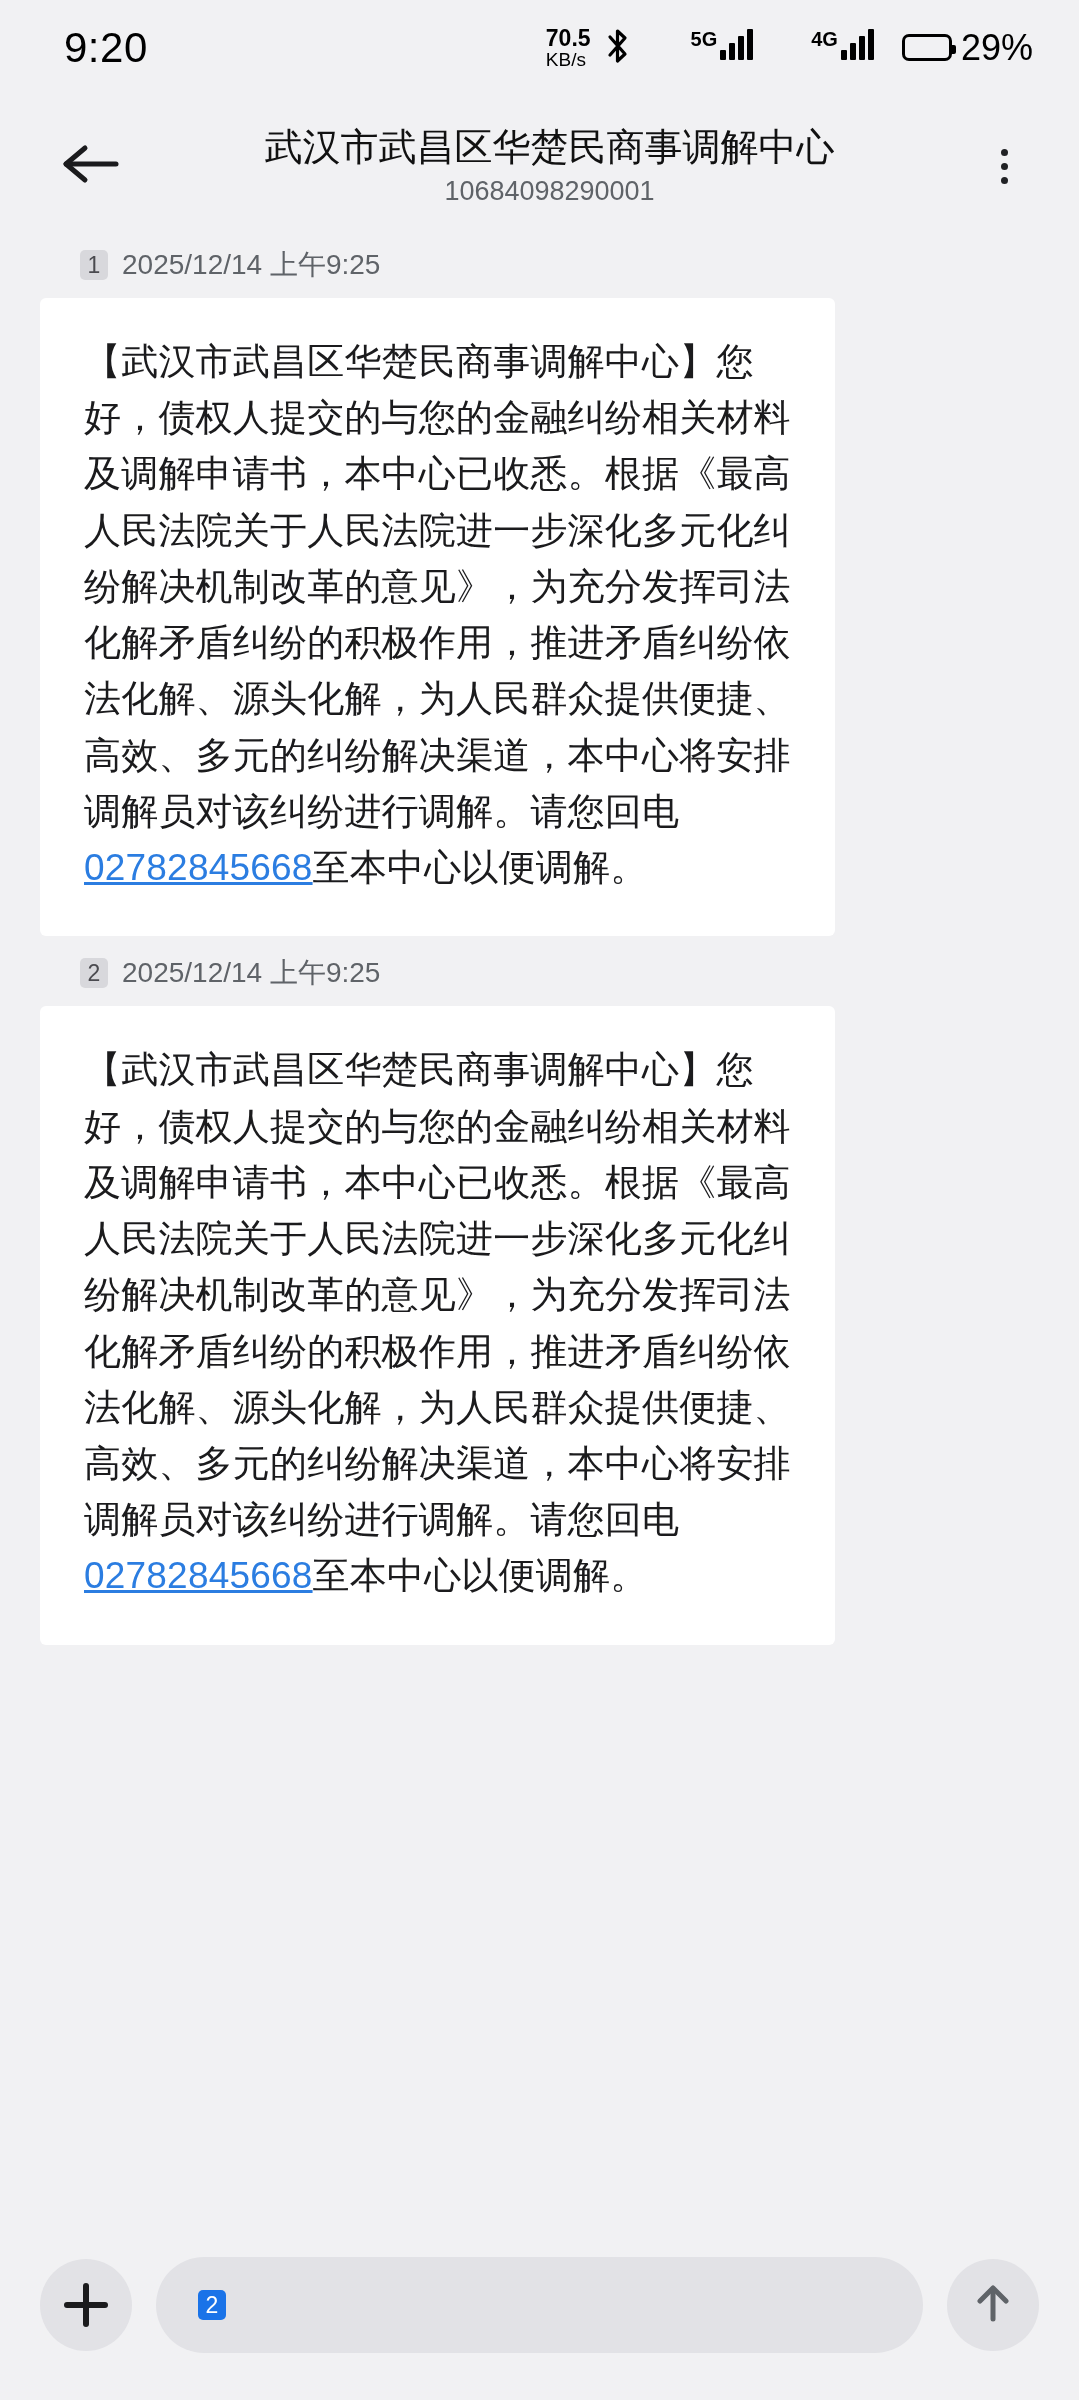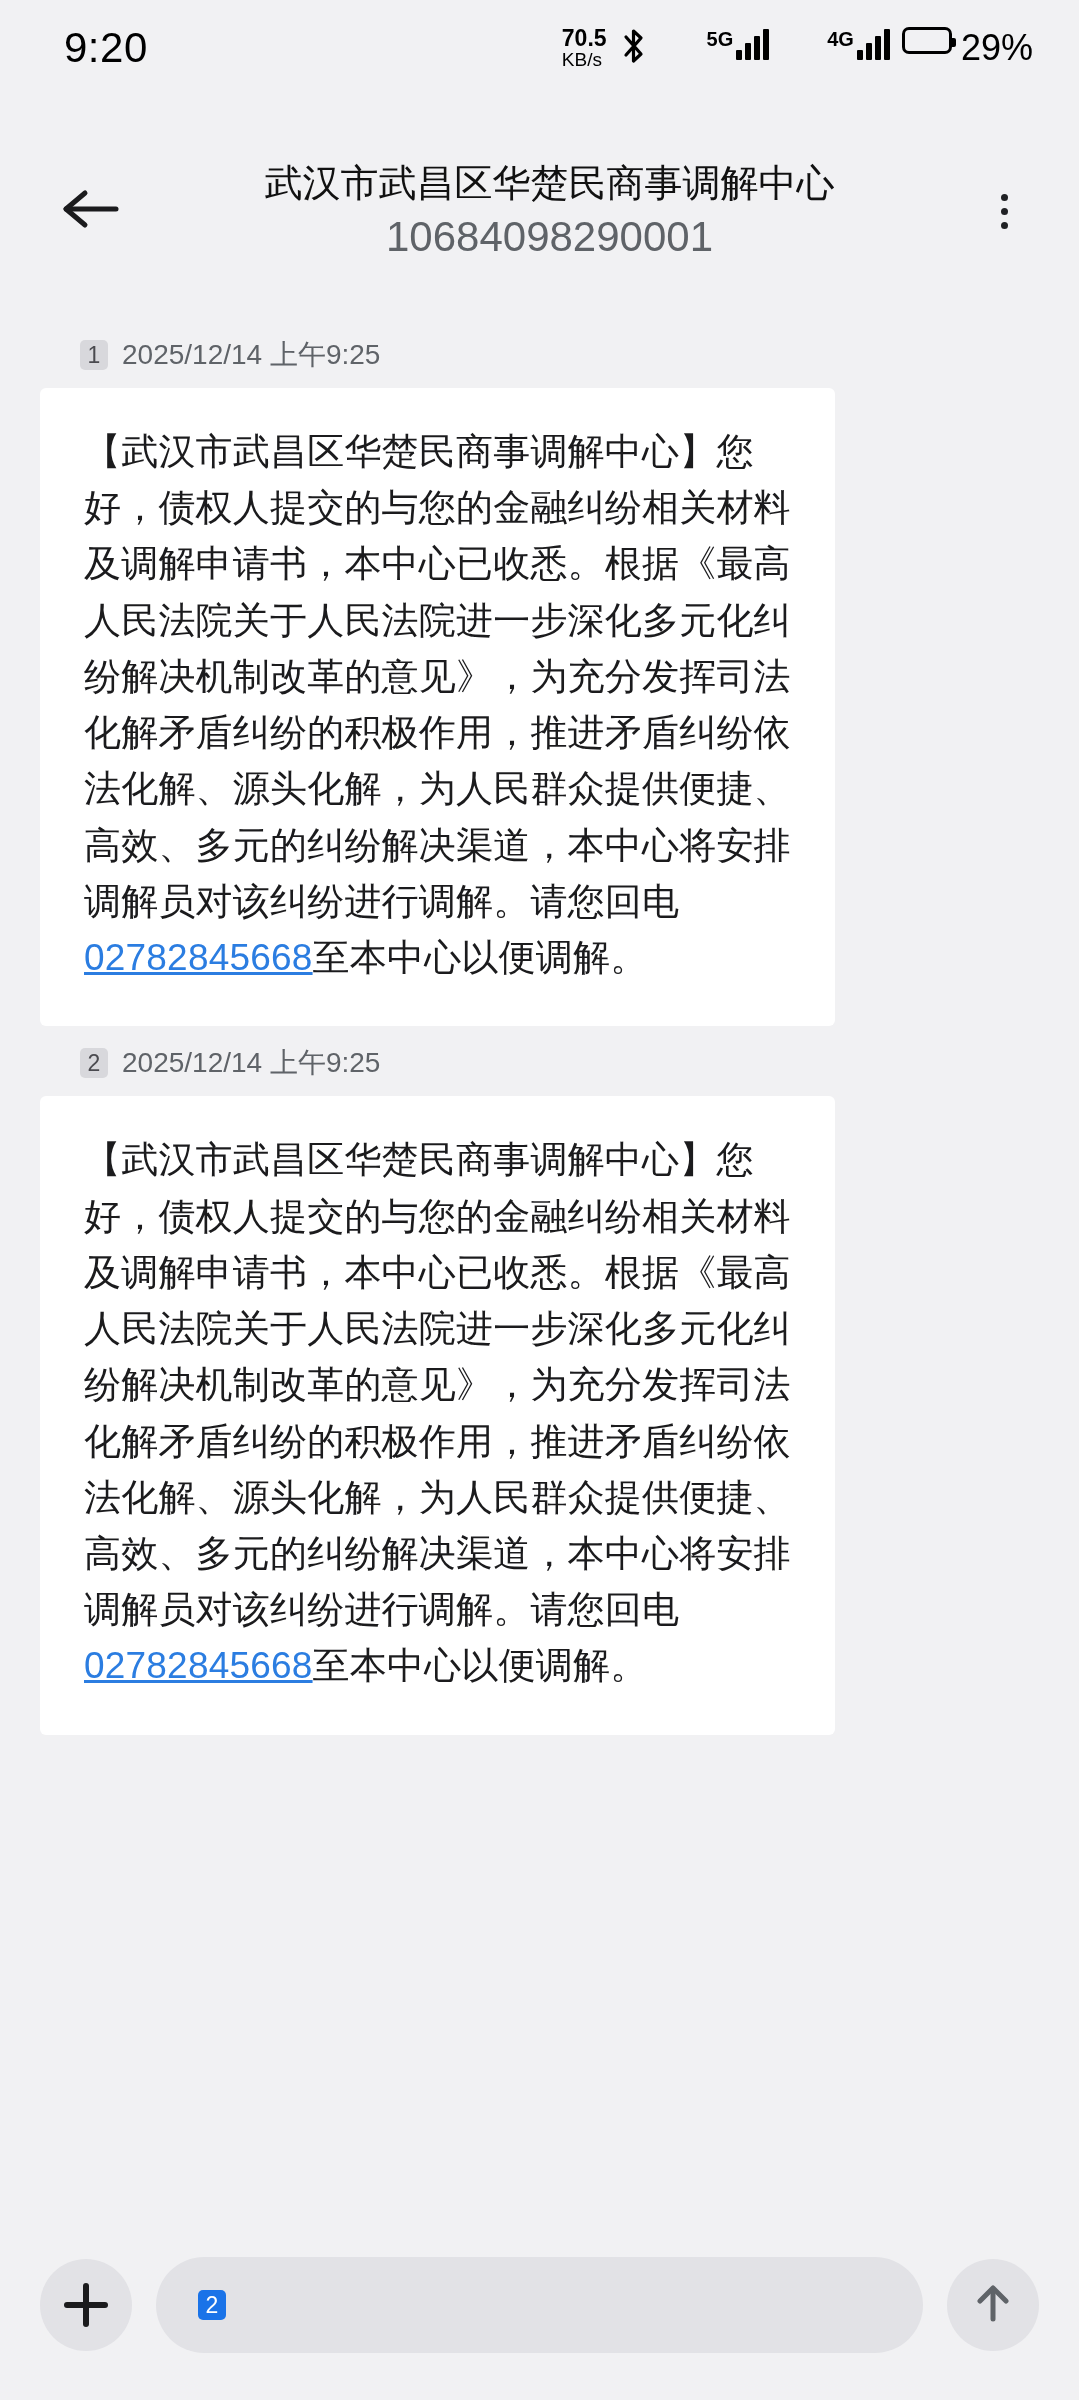--- a/index.html
+++ b/index.html
@@ -15,21 +15,20 @@
     overflow: hidden;
     position: relative;
   }
   .phone {
     width: 1079px;
     height: 2400px;
     background: #f1f1f3;
     position: relative;
     display: flex;
     flex-direction: column;
-    gap: 45px;
   }
 
   
   .status-bar {
     height: 96px;
     flex: 0 0 96px;
     display: flex;
     align-items: center;
     justify-content: space-between;
     padding: 0 46px 0 64px;
@@ -72,22 +71,22 @@
     width: 6px;
     background: #000;
     border-radius: 1px;
   }
   .bars i:nth-child(1) { height: 10px; }
   .bars i:nth-child(2) { height: 17px; }
   .bars i:nth-child(3) { height: 24px; }
   .bars i:nth-child(4) { height: 31px; }
   .battery-wrap {
     display: flex;
-    align-items: flex-start;
-    margin-left: 2px;
+    align-items: center;
+    margin-left: 18px;
   }
   .battery {
     width: 50px;
     height: 27px;
     border: 3px solid #000;
     border-radius: 7px;
     position: relative;
     box-sizing: border-box;
     padding: 2px;
   }
@@ -133,21 +132,21 @@
     text-align: center;
     padding: 0 6px;
   }
   .header-title {
     font-size: 38px;
     color: #111;
     line-height: 1.2;
     font-weight: 400;
   }
   .header-sub {
-    font-size: 42px;
+    font-size: 27px;
     color: #5f6368;
     margin-top: 6px;
   }
   .more-btn {
     width: 70px;
     height: 80px;
     display: flex;
     flex-direction: column;
     align-items: center;
     justify-content: center;

